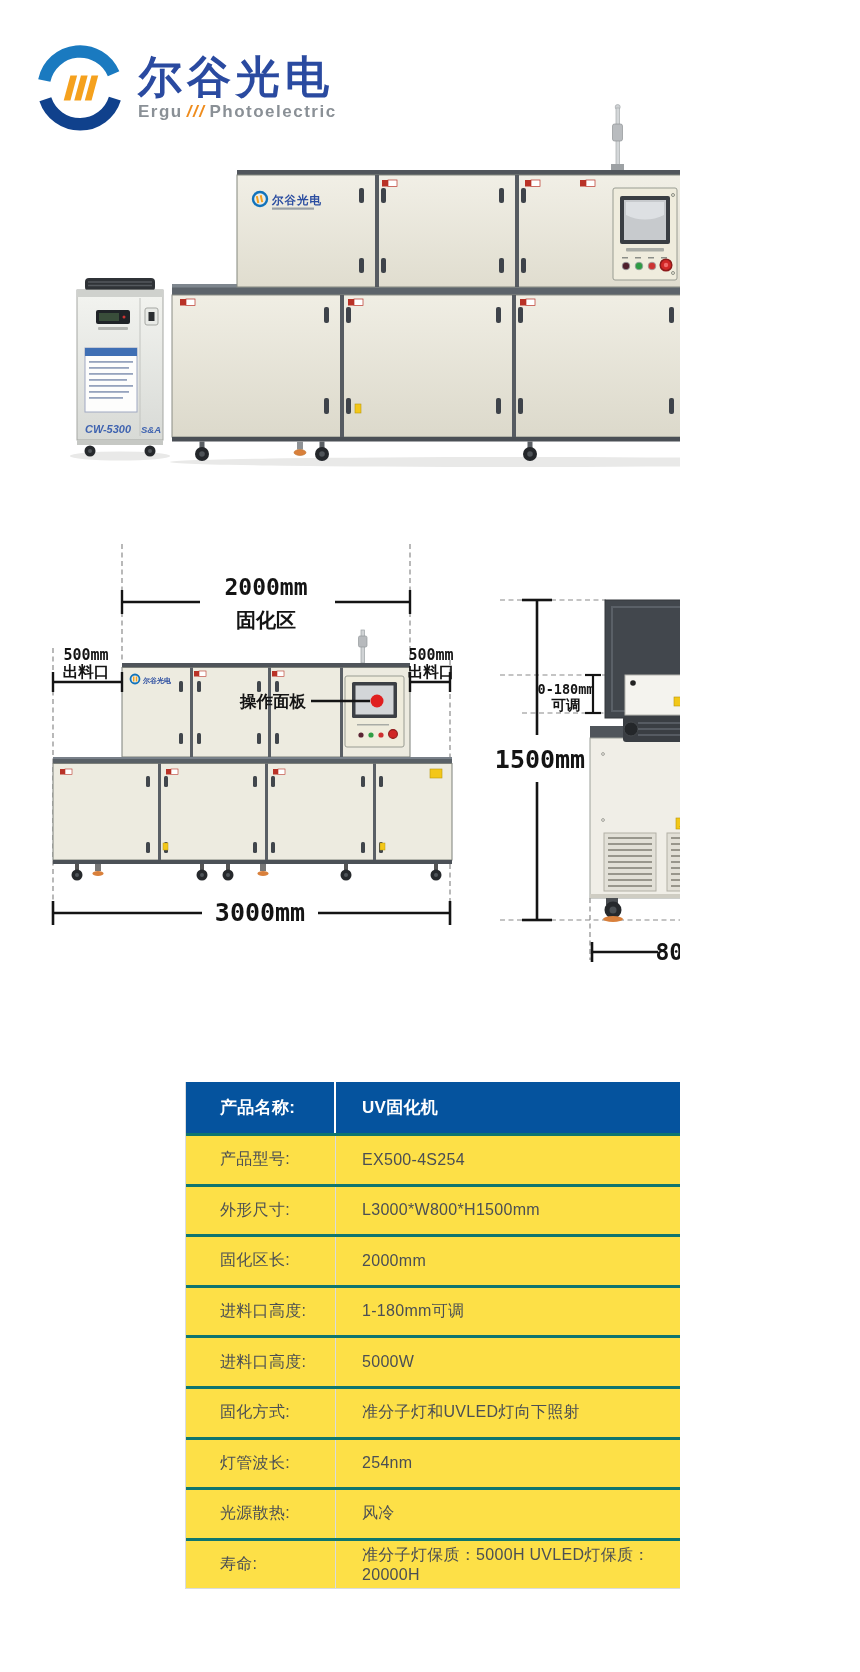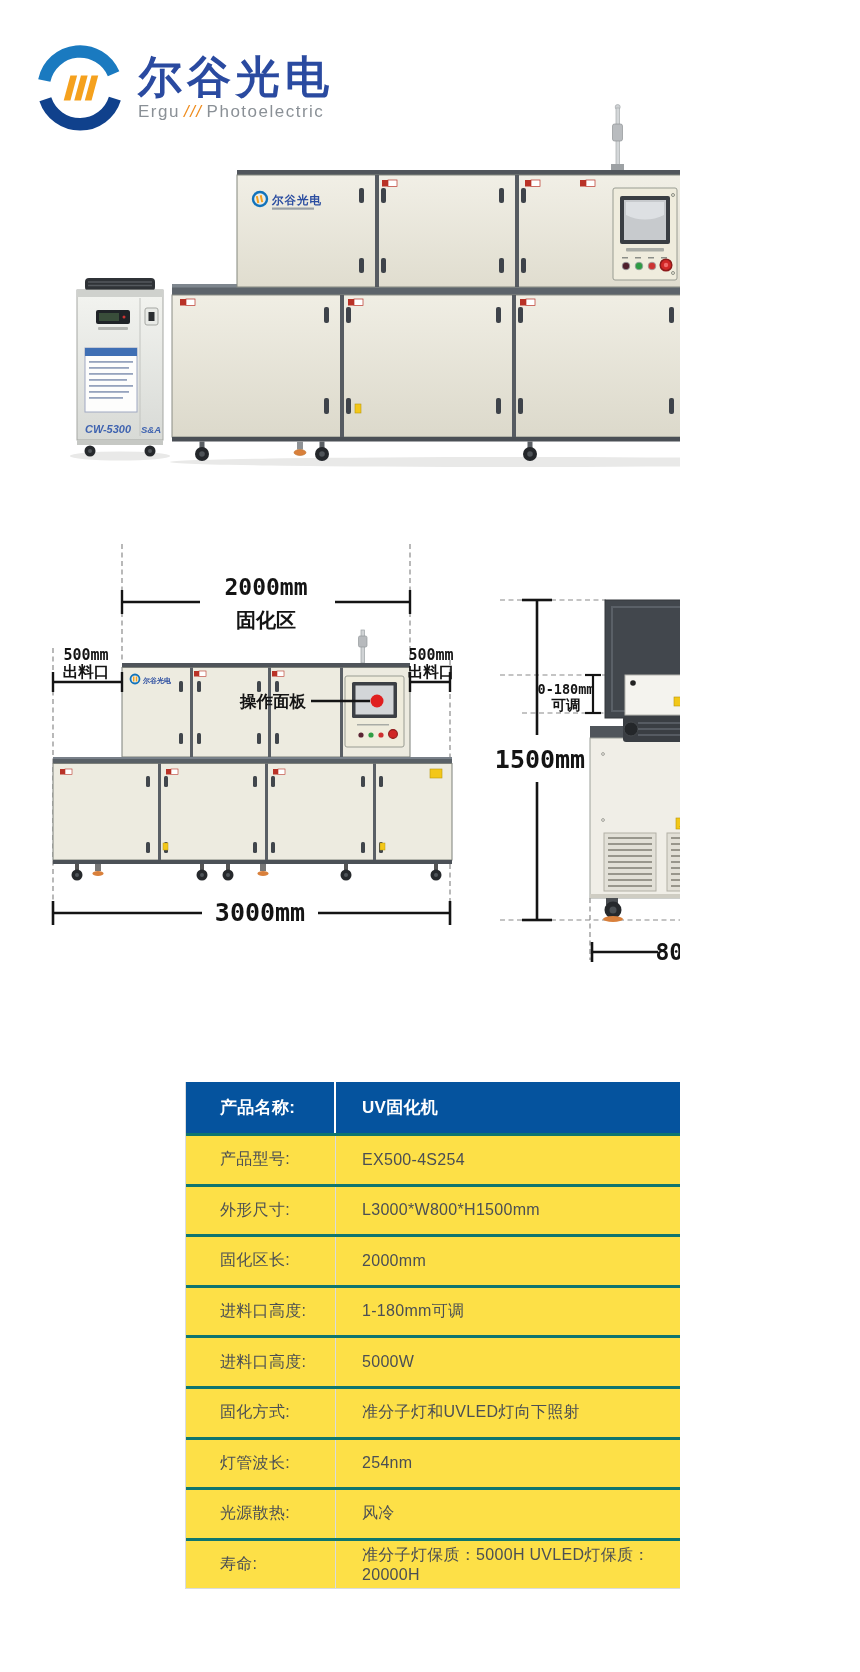--- a/index.html
+++ b/index.html
@@ -4,21 +4,21 @@
 <style>
   html,body{margin:0;padding:0;background:#ffffff;}
   .page{position:relative;width:680px;height:1672px;background:#fff;overflow:hidden;
         font-family:"Liberation Sans","DejaVu Sans",sans-serif;}
 
   
   .logo{position:absolute;left:32px;top:40px;display:flex;align-items:center;}
   .logo-icon{width:96px;height:96px;flex:0 0 auto;}
   .logo-text{margin-left:10px;}
   .logo-cn{font-size:44px;font-weight:bold;color:#2a4aa0;letter-spacing:5px;line-height:1.05;}
-  .logo-en{font-size:17px;font-weight:normal;color:#8a9096;letter-spacing:1.5px;margin-top:2px;}
+  .logo-en{font-size:17px;font-weight:bold;color:#8a9096;letter-spacing:1.5px;margin-top:2px;}
   .logo-en .slashes{color:#ef8c1d;font-style:italic;margin:0 4px;}
 
   
   .photo-svg{position:absolute;left:60px;top:100px;width:800px;height:370px;}
   .front-svg{position:absolute;left:30px;top:530px;width:440px;height:410px;}
   .side-svg{position:absolute;left:470px;top:530px;width:390px;height:440px;}
 
   
   .dnum{font-family:"DejaVu Sans Mono","Liberation Mono",monospace;font-weight:bold;fill:#141414;}
   .dcjk{font-family:"Liberation Sans","DejaVu Sans",sans-serif;font-weight:bold;fill:#141414;}

